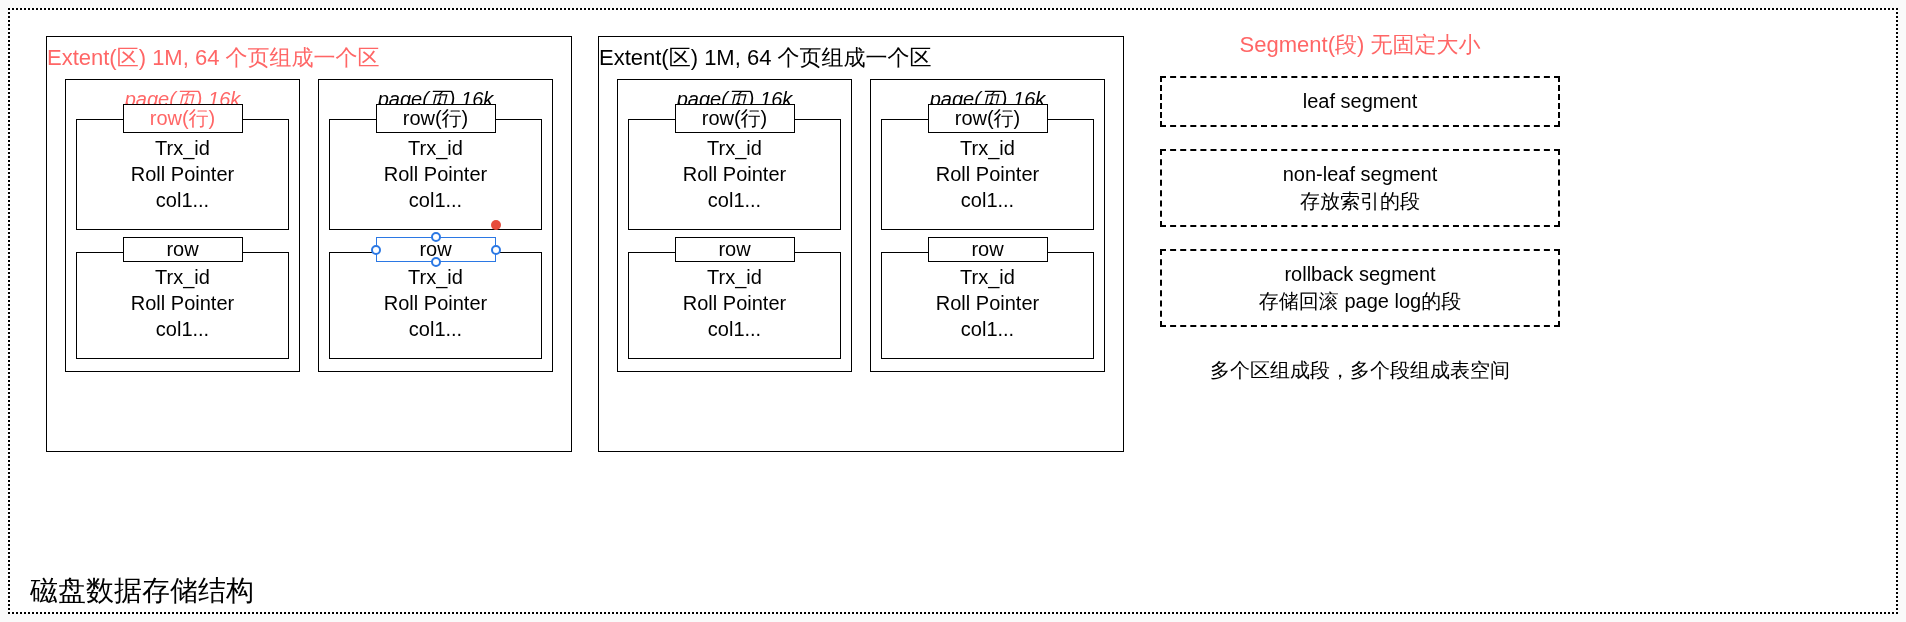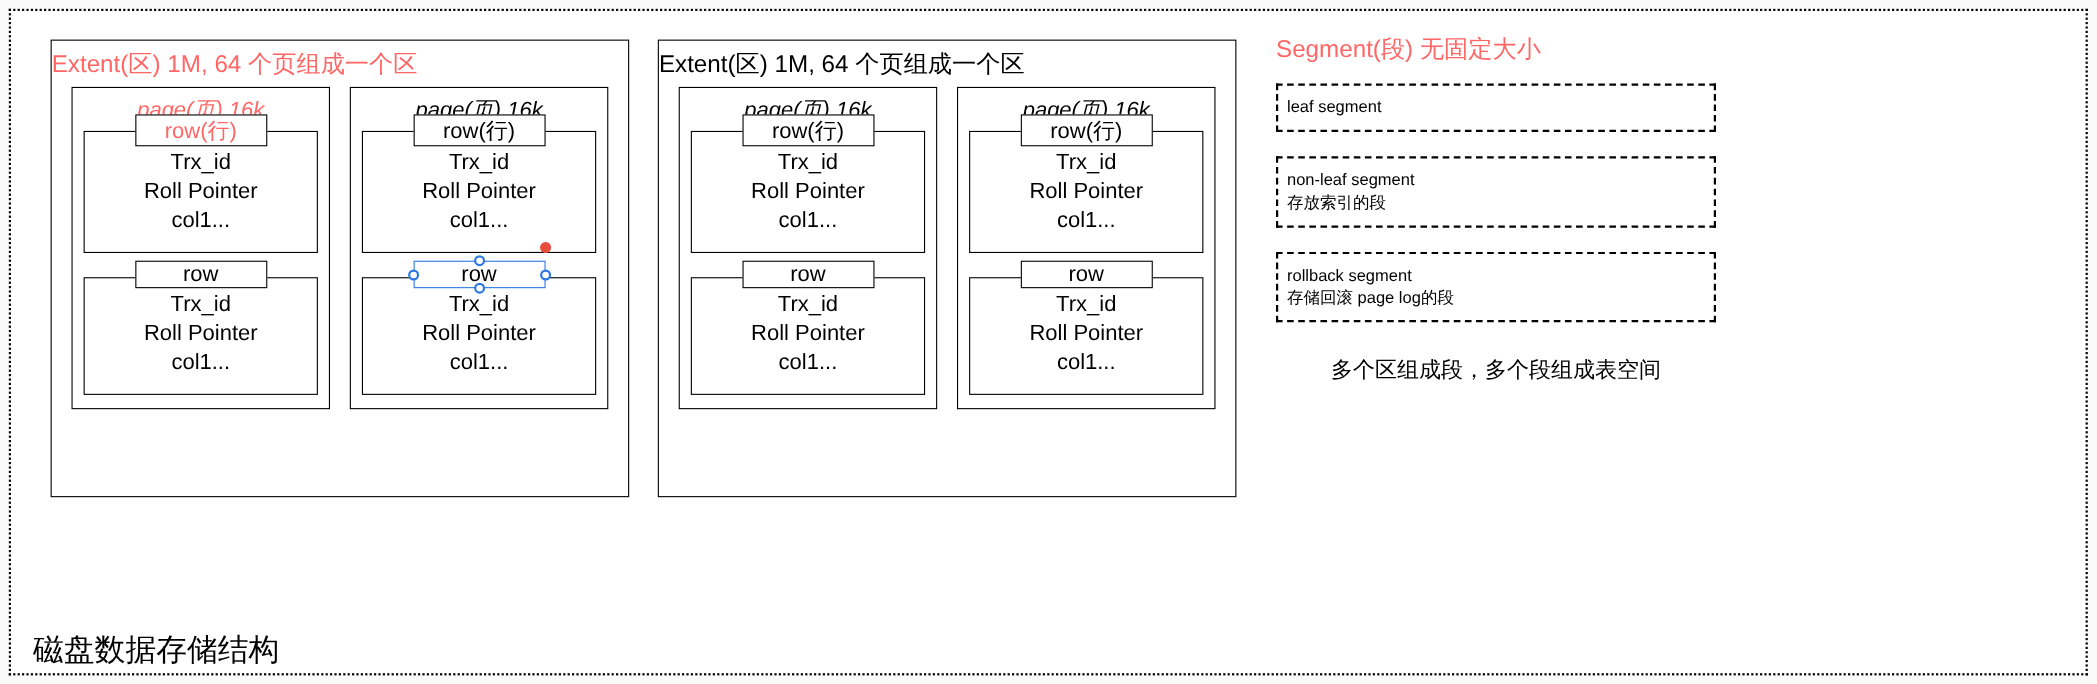--- a/index.html
+++ b/index.html
@@ -91,28 +91,28 @@
       bottom: 2px;
       font-size: 28px;
     }
     .segment-area {
       position: absolute;
       left: 1150px;
       top: 20px;
       width: 400px;
     }
     .segment-header {
-      text-align: left;
+      text-align: center;
       font-size: 22px;
       margin-bottom: 16px;
     }
     .segbox {
       border: 2px dashed #000;
-      text-align: left;
-      font-size: 15px;
+      text-align: center;
+      font-size: 20px;
       line-height: 1.35;
       padding: 10px 8px;
       margin-bottom: 22px;
     }
     .caption {
       text-align: center;
       font-size: 20px;
       margin-top: 30px;
     }
   </style>

